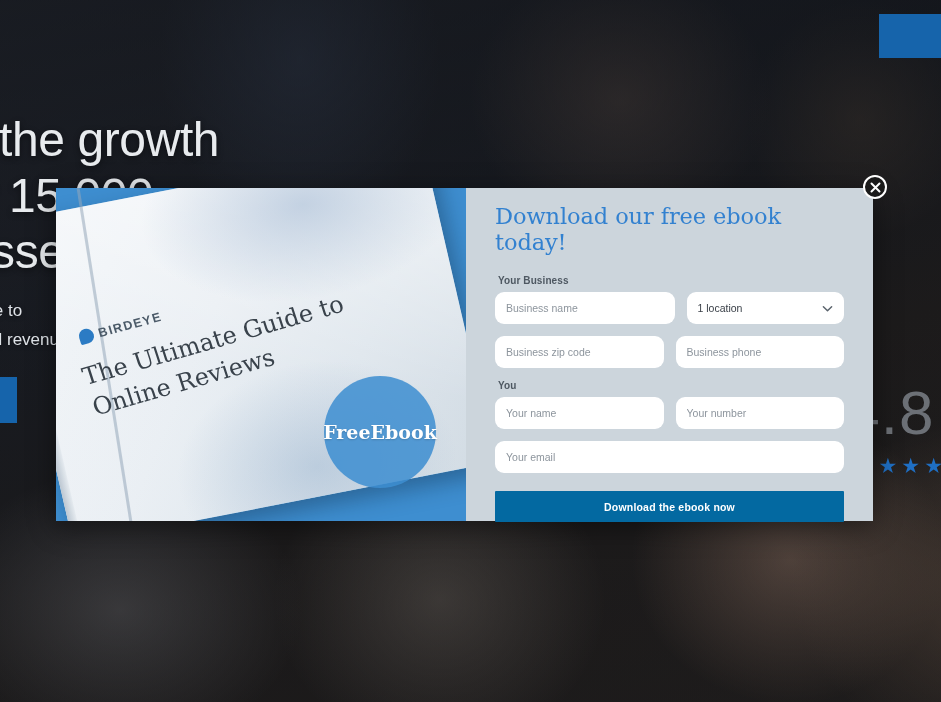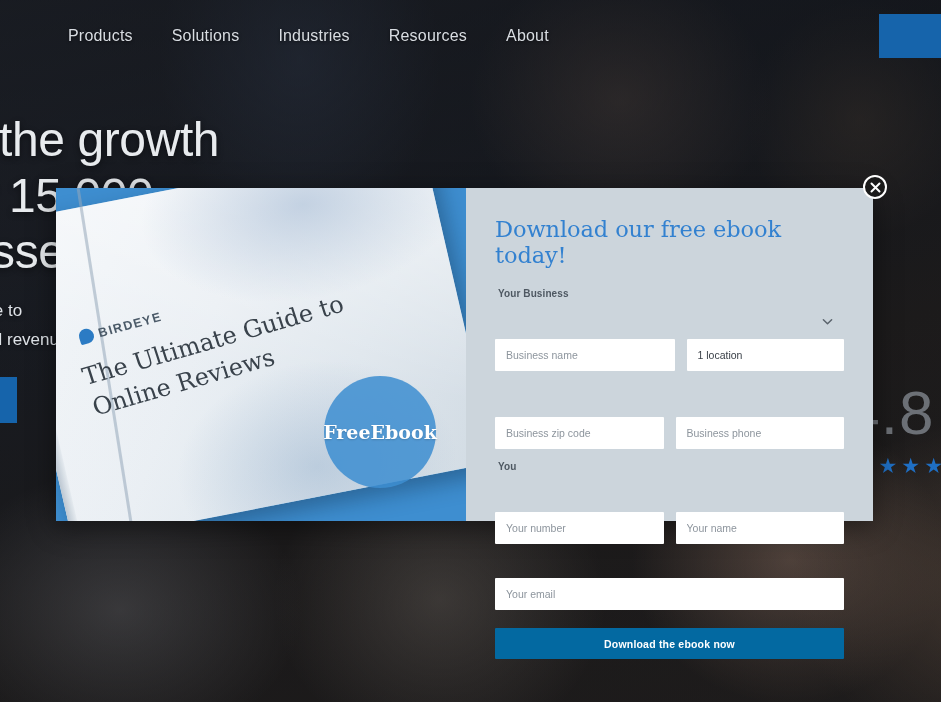--- a/index.html
+++ b/index.html
@@ -142,36 +142,36 @@
     background: rgba(62,142,208,0.86);
     display: flex; flex-direction: row; align-items: center; justify-content: center;
     color: #fff; font-family: "DejaVu Serif", serif;
     font-size: 19px; line-height: 1.28; font-weight: 700;
     text-shadow: 0 1px 2px rgba(0,0,0,.18);
   }
 
   
   .form-panel {
     width: 407px; height: 333px; background: #ccd5dc;
-    padding: 28px 29px 0 29px; flex: none; position: relative;
+    padding: 15px 29px 0 29px; flex: none; position: relative;
   }
   .form-title {
     color: #3281d0; font-size: 22.5px; font-family: "DejaVu Serif", serif;
     font-weight: 400; margin-bottom: 20px; letter-spacing: -0.1px;
   }
   .group-label {
     font-size: 10px; font-weight: 700; color: #4e5862;
     margin: 0 0 6px 3px; letter-spacing: .1px;
   }
   .row { display: flex; gap: 12px; margin-bottom: 12px; }
   .field {
     flex: 1; height: 32px; background: #fff; border: none;
     font-size: 10.5px; color: #3a4048;
     padding: 0 11px; font-family: "Liberation Sans", sans-serif;
-    outline: none; border-radius: 1px; margin-top: 34px;
+    outline: none; border-radius: 9px;
   }
   .field::placeholder { color: #8d959d; }
   .select-wrap { flex: 1; position: relative; }
   .select-wrap .field { width: 100%; }
   .chev {
     position: absolute; right: 12px; top: 11px;
     width: 10px; height: 10px; pointer-events: none;
   }
   .chev svg { display: block; }
   .submit-btn {
@@ -193,27 +193,20 @@
   }
 </style>
 </head>
 <body>
 
 <div class="page">
 
   <div class="hero-photo"></div>
 
   <div class="navbar">
-    <div class="nav-links">
-      <div class="nav-link">Products</div>
-      <div class="nav-link">Solutions</div>
-      <div class="nav-link">Industries</div>
-      <div class="nav-link">Resources</div>
-      <div class="nav-link">About</div>
-    </div>
     <div class="nav-right">
       <div class="cta-btn"></div>
     </div>
   </div>
 
   <div class="hero-copy">
     <div class="hero-h1">Power the growth</div>
     <div class="hero-h1">of over 15,000</div>
     <div class="hero-h1">businesses</div>
     <div class="hero-sub">Reputation software to</div>
@@ -268,22 +261,22 @@
       </div>
 
       <div class="row">
         <input class="field" type="text" placeholder="Business zip code" style="">
         <input class="field" type="text" placeholder="Business phone" style="">
       </div>
 
       <div class="group-label">You</div>
 
       <div class="row">
+        <input class="field" type="text" placeholder="Your name" style="">
         <input class="field" type="text" placeholder="Your number" style="">
-        <input class="field" type="text" placeholder="Your name" style="">
       </div>
 
       <input class="field field-full" style="width: 100%; display: block;" type="text" placeholder="Your email">
 
       <button class="submit-btn">Download the ebook now</button>
     </div>
 
   </div>
 </div>
 

